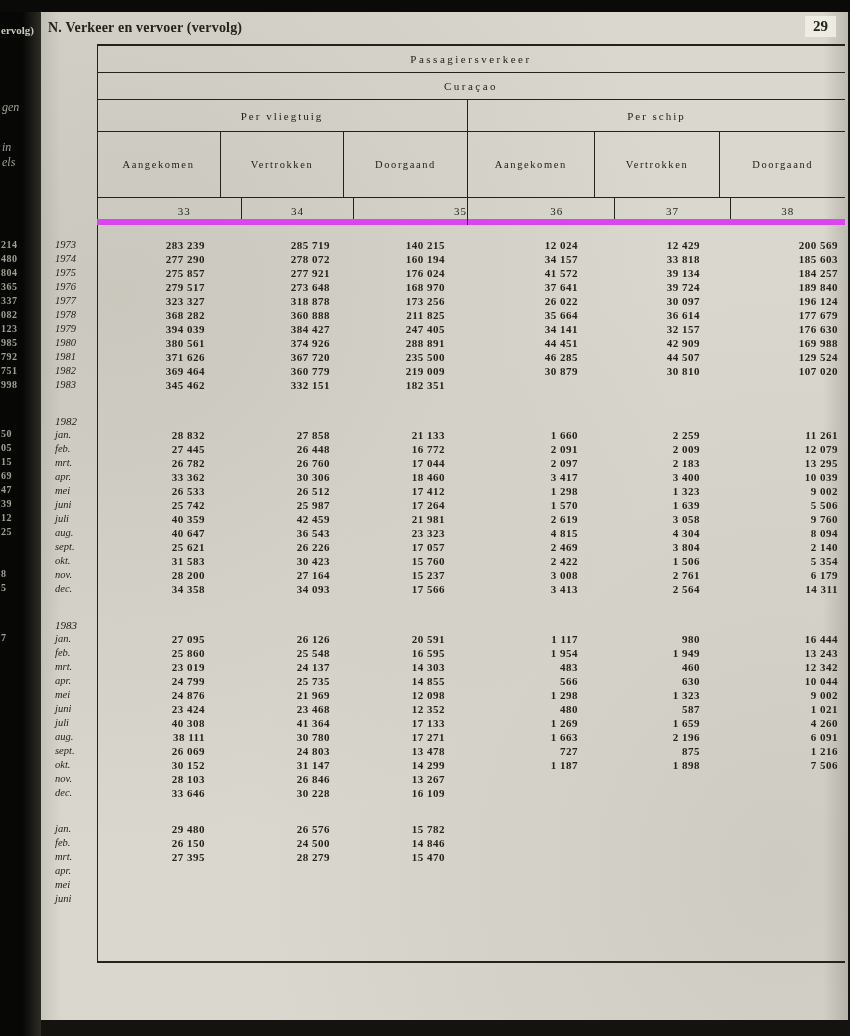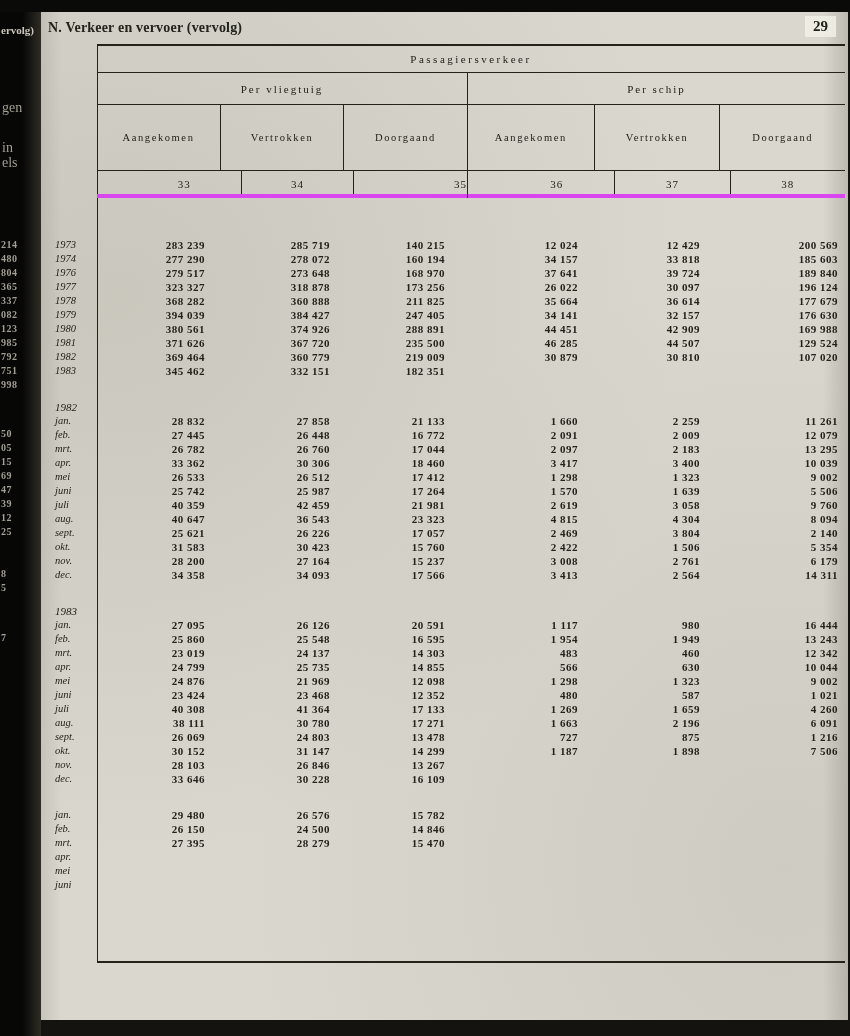--- a/index.html
+++ b/index.html
@@ -27,21 +27,21 @@
   }
 
   
   .topbar { position:absolute; left:0; top:0; width:850px; height:12px; background:#0a0a08; z-index:6; }
   .leftstrip {
     position:absolute; left:0; top:0; width:41px; height:1036px; z-index:5;
     background:linear-gradient(90deg,#070706 55%, #2e2c24 100%);
   }
   .frag { position:absolute; color:#a29f93; white-space:nowrap; }
   .frag-top { left:1px; top:24px; font-weight:bold; font-size:11px; color:#c9c6ba; }
-  .frag-word { left:2px; font-size:14px; }
+  .frag-word { left:2px; font-size:12px; font-style:italic; }
   .frag-num { left:1px; font-size:10px; font-weight:bold; letter-spacing:0.5px; }
 
   
   .pg-header { position:absolute; left:0; top:0; width:100%; height:32px; z-index:3; }
   .h-title { position:absolute; left:28px; top:8px; font-weight:bold; font-size:14px; letter-spacing:0.2px; }
   .h-num {
     position:absolute; right:12px; top:4px; font-weight:bold; font-size:15px;
     background:rgba(240,238,229,0.9); padding:2px 8px;
   }
 
@@ -62,21 +62,21 @@
     font-size:11px; letter-spacing:2px; border-bottom:1px solid #23221b;
   }
   .g-cols { display:flex; height:66px; border-bottom:1px solid #23221b; }
   .g-col {
     display:flex; align-items:center; justify-content:center;
     font-size:10.5px; letter-spacing:1.6px;
   }
   .g1 .g-col { width:123px; } .g1 .g-col.c3 { width:124px; }
   .g2 .g-col { width:126px; }
   .g-col + .g-col { border-left:1px solid #23221b; }
-  .g-nums { display:flex; height:27px; line-height:27px; border-bottom:4px solid #d946ef;padding-left:31px; }
+  .g-nums { display:flex; height:27px; line-height:27px; border-bottom:6px solid #d946ef;padding-left:31px; }
   .g-num { text-align:center; font-size:11px; letter-spacing:1px; }
   .g1 .g-num { width:123px; } .g1 .g-num.c3 { width:124px;text-align:right; }
   .g2 .g-num { width:126px; }
   .g-num + .g-num { border-left:1px solid #23221b; }
 
   
   .vline { position:absolute; width:1px; top:32px; height:919px; background:#23221b; z-index:1; }
   .vline-margin { left:18px; }
   .vline-table { left:77px; }
   .hline-bottom { position:absolute; left:77px; top:949px; width:748px; height:2px; background:#23221b; z-index:1; }
@@ -111,20 +111,21 @@
 
   <div class="page">
 
     <div class="pg-header">
       <span class="h-title">N. Verkeer en vervoer (vervolg)</span>
       <span class="h-num">29</span>
     </div>
 
     <div class="thead">
       <div class="t-title">Passagiersverkeer</div>
+      <div class="t-sub">Curaçao</div>
       <div class="t-groups">
         <div class="t-group g1">
           <div class="g-label">Per vliegtuig</div>
           <div class="g-cols">
             <div class="g-col c1">Aangekomen</div>
             <div class="g-col c2">Vertrokken</div>
             <div class="g-col c3">Doorgaand</div>
           </div>
           <div class="g-nums">
             <div class="g-num c1">33</div>
@@ -166,20 +167,29 @@
           <div class="row">
             <div class="cell label">1974</div>
             <div class="cell num">277 290</div>
             <div class="cell num">278 072</div>
             <div class="cell num">160 194</div>
             <div class="cell num">34 157</div>
             <div class="cell num">33 818</div>
             <div class="cell num">185 603</div>
           </div>
           <div class="row">
+            <div class="cell label">1975</div>
+            <div class="cell num">275 857</div>
+            <div class="cell num">277 921</div>
+            <div class="cell num">176 024</div>
+            <div class="cell num">41 572</div>
+            <div class="cell num">39 134</div>
+            <div class="cell num">184 257</div>
+          </div>
+          <div class="row">
             <div class="cell label">1976</div>
             <div class="cell num">279 517</div>
             <div class="cell num">273 648</div>
             <div class="cell num">168 970</div>
             <div class="cell num">37 641</div>
             <div class="cell num">39 724</div>
             <div class="cell num">189 840</div>
           </div>
           <div class="row">
             <div class="cell label">1977</div>

